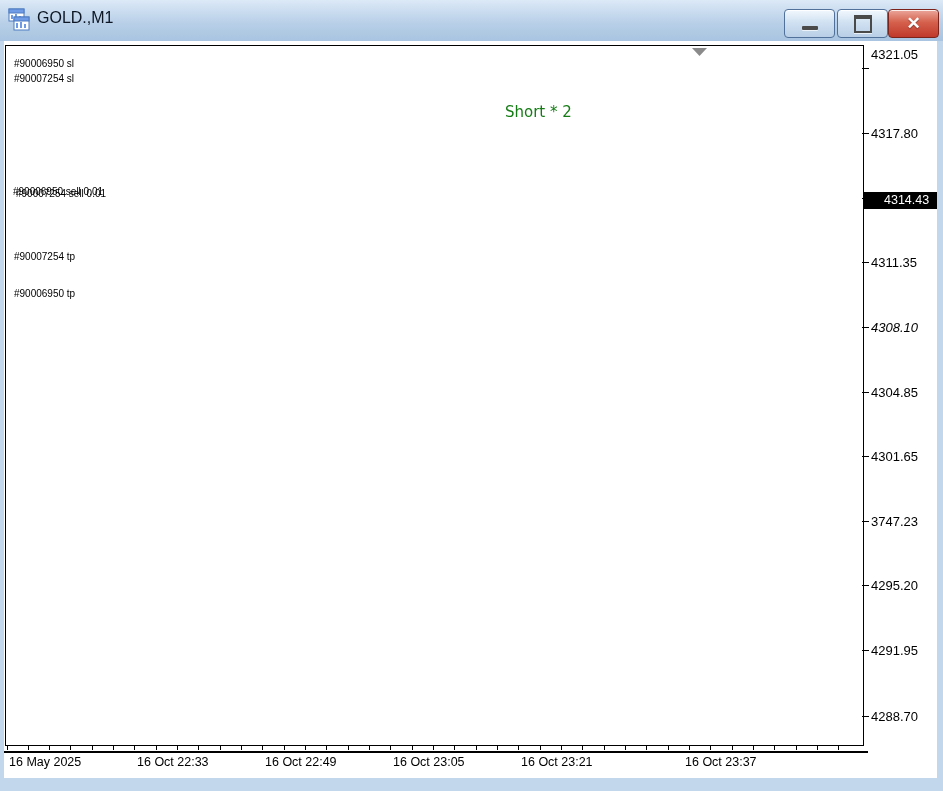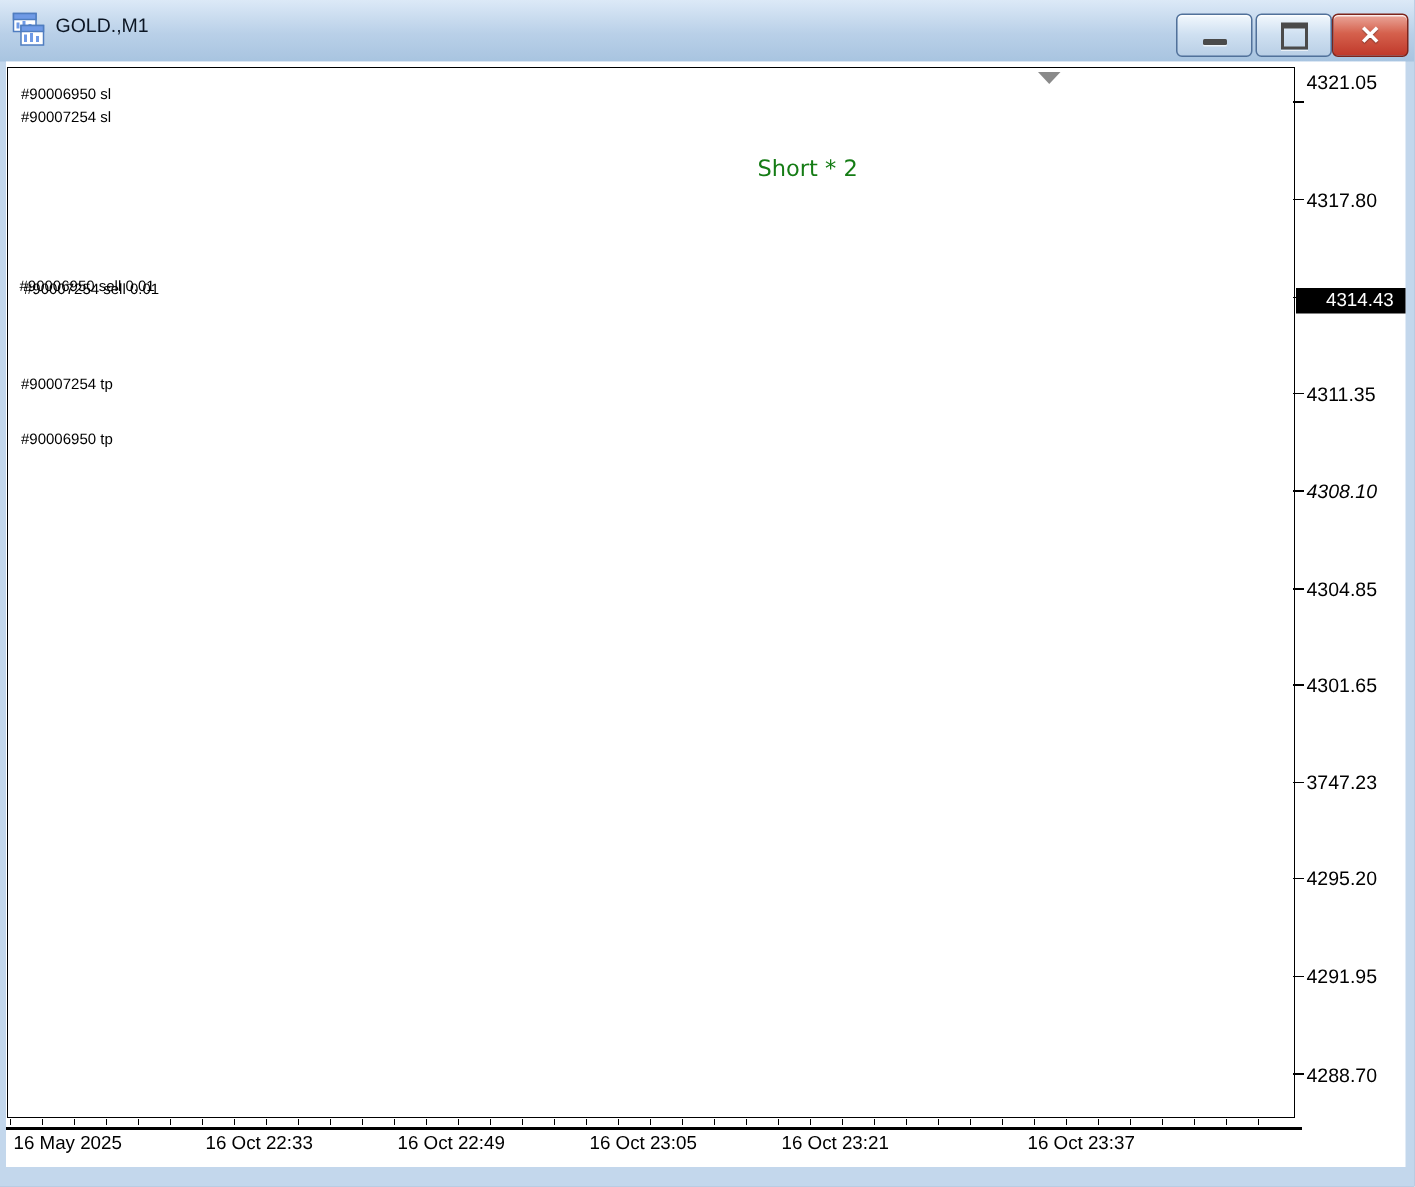--- a/index.html
+++ b/index.html
@@ -1,21 +1,21 @@
 <!DOCTYPE html>
 <html><head>
 <meta charset="utf-8">
 <style>
   html,body{margin:0;padding:0;background:#9db8d6;}
   .win{position:relative;width:943px;height:791px;overflow:hidden;
        background:#c3d7ec;border:0;font-family:"Liberation Sans",sans-serif;}
   .titlebar{position:absolute;left:0;top:0;width:943px;height:41px;
        background:linear-gradient(#dcE9f7,#b9d0e8 55%,#a8c4e0);}
   .appicon{position:absolute;left:7px;top:8px;width:24px;height:24px;}
-  .wtitle{position:absolute;left:37px;top:9px;font-size:13px;color:#0c1624;}
+  .wtitle{position:absolute;left:37px;top:9px;font-size:16px;color:#0c1624;}
   .btn{position:absolute;top:9px;width:49px;height:27px;border-radius:4px;
        border:1px solid #51719a;background:linear-gradient(#f2f8fd,#cfe0f1 48%,#b9cfe6);
        box-shadow:inset 0 1px 0 #ffffffcc;display:flex;align-items:center;justify-content:center;cursor:pointer;}
   .btn.close{border:1px solid #7c241b;background:linear-gradient(#eaa79b,#d5614d 45%,#c0392b);}
   .gmin{width:16px;height:4px;background:#4a4a4a;border-radius:1px;margin-top:8px;box-shadow:0 1px 0 #ffffffaa;}
   .gmax{width:14px;height:12px;border:2px solid #4a4a4a;border-top-width:4px;background:transparent;box-shadow:0 1px 0 #ffffffaa;}
   .gclose{color:#fff;font-size:17px;font-weight:bold;text-shadow:0 1px 1px #00000066;line-height:1;}
   .client{position:absolute;left:4px;top:41px;width:933px;height:737px;background:#ffffff;}
   #cv{position:absolute;left:0;top:0;z-index:2;}
   .hdr{position:absolute;left:13px;top:49px;z-index:5;font-size:13px;color:#000;white-space:pre;}

